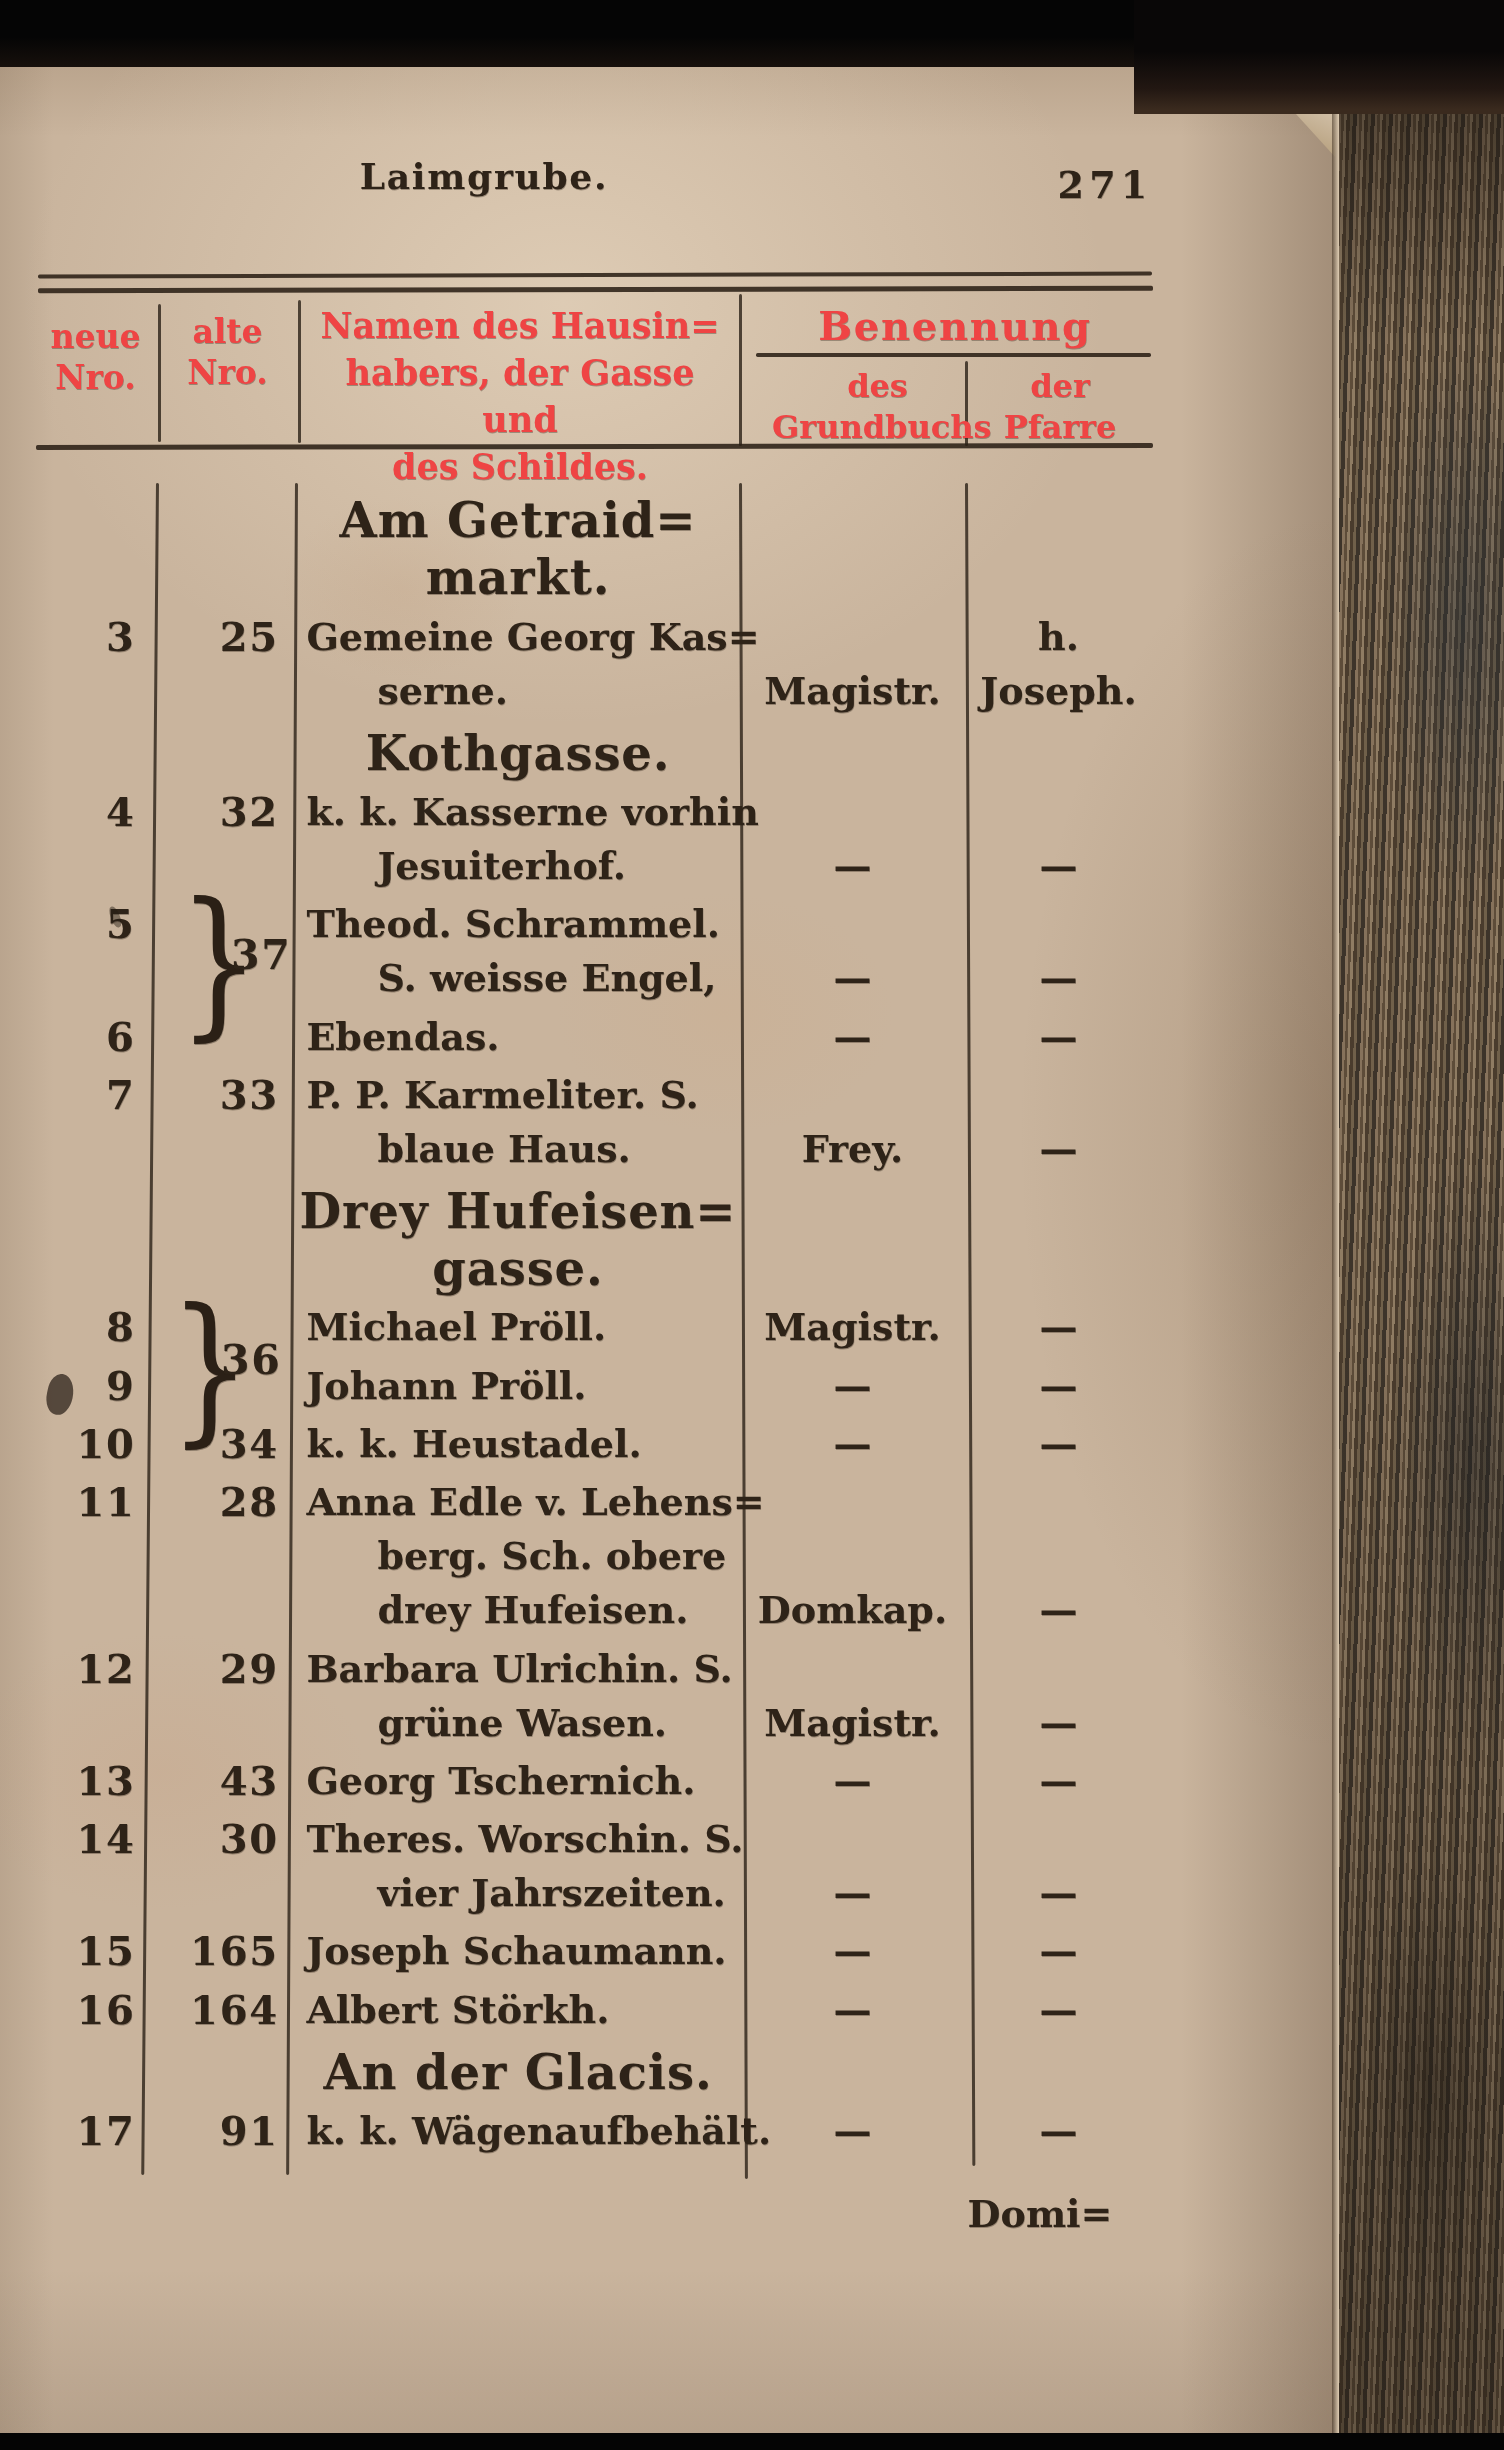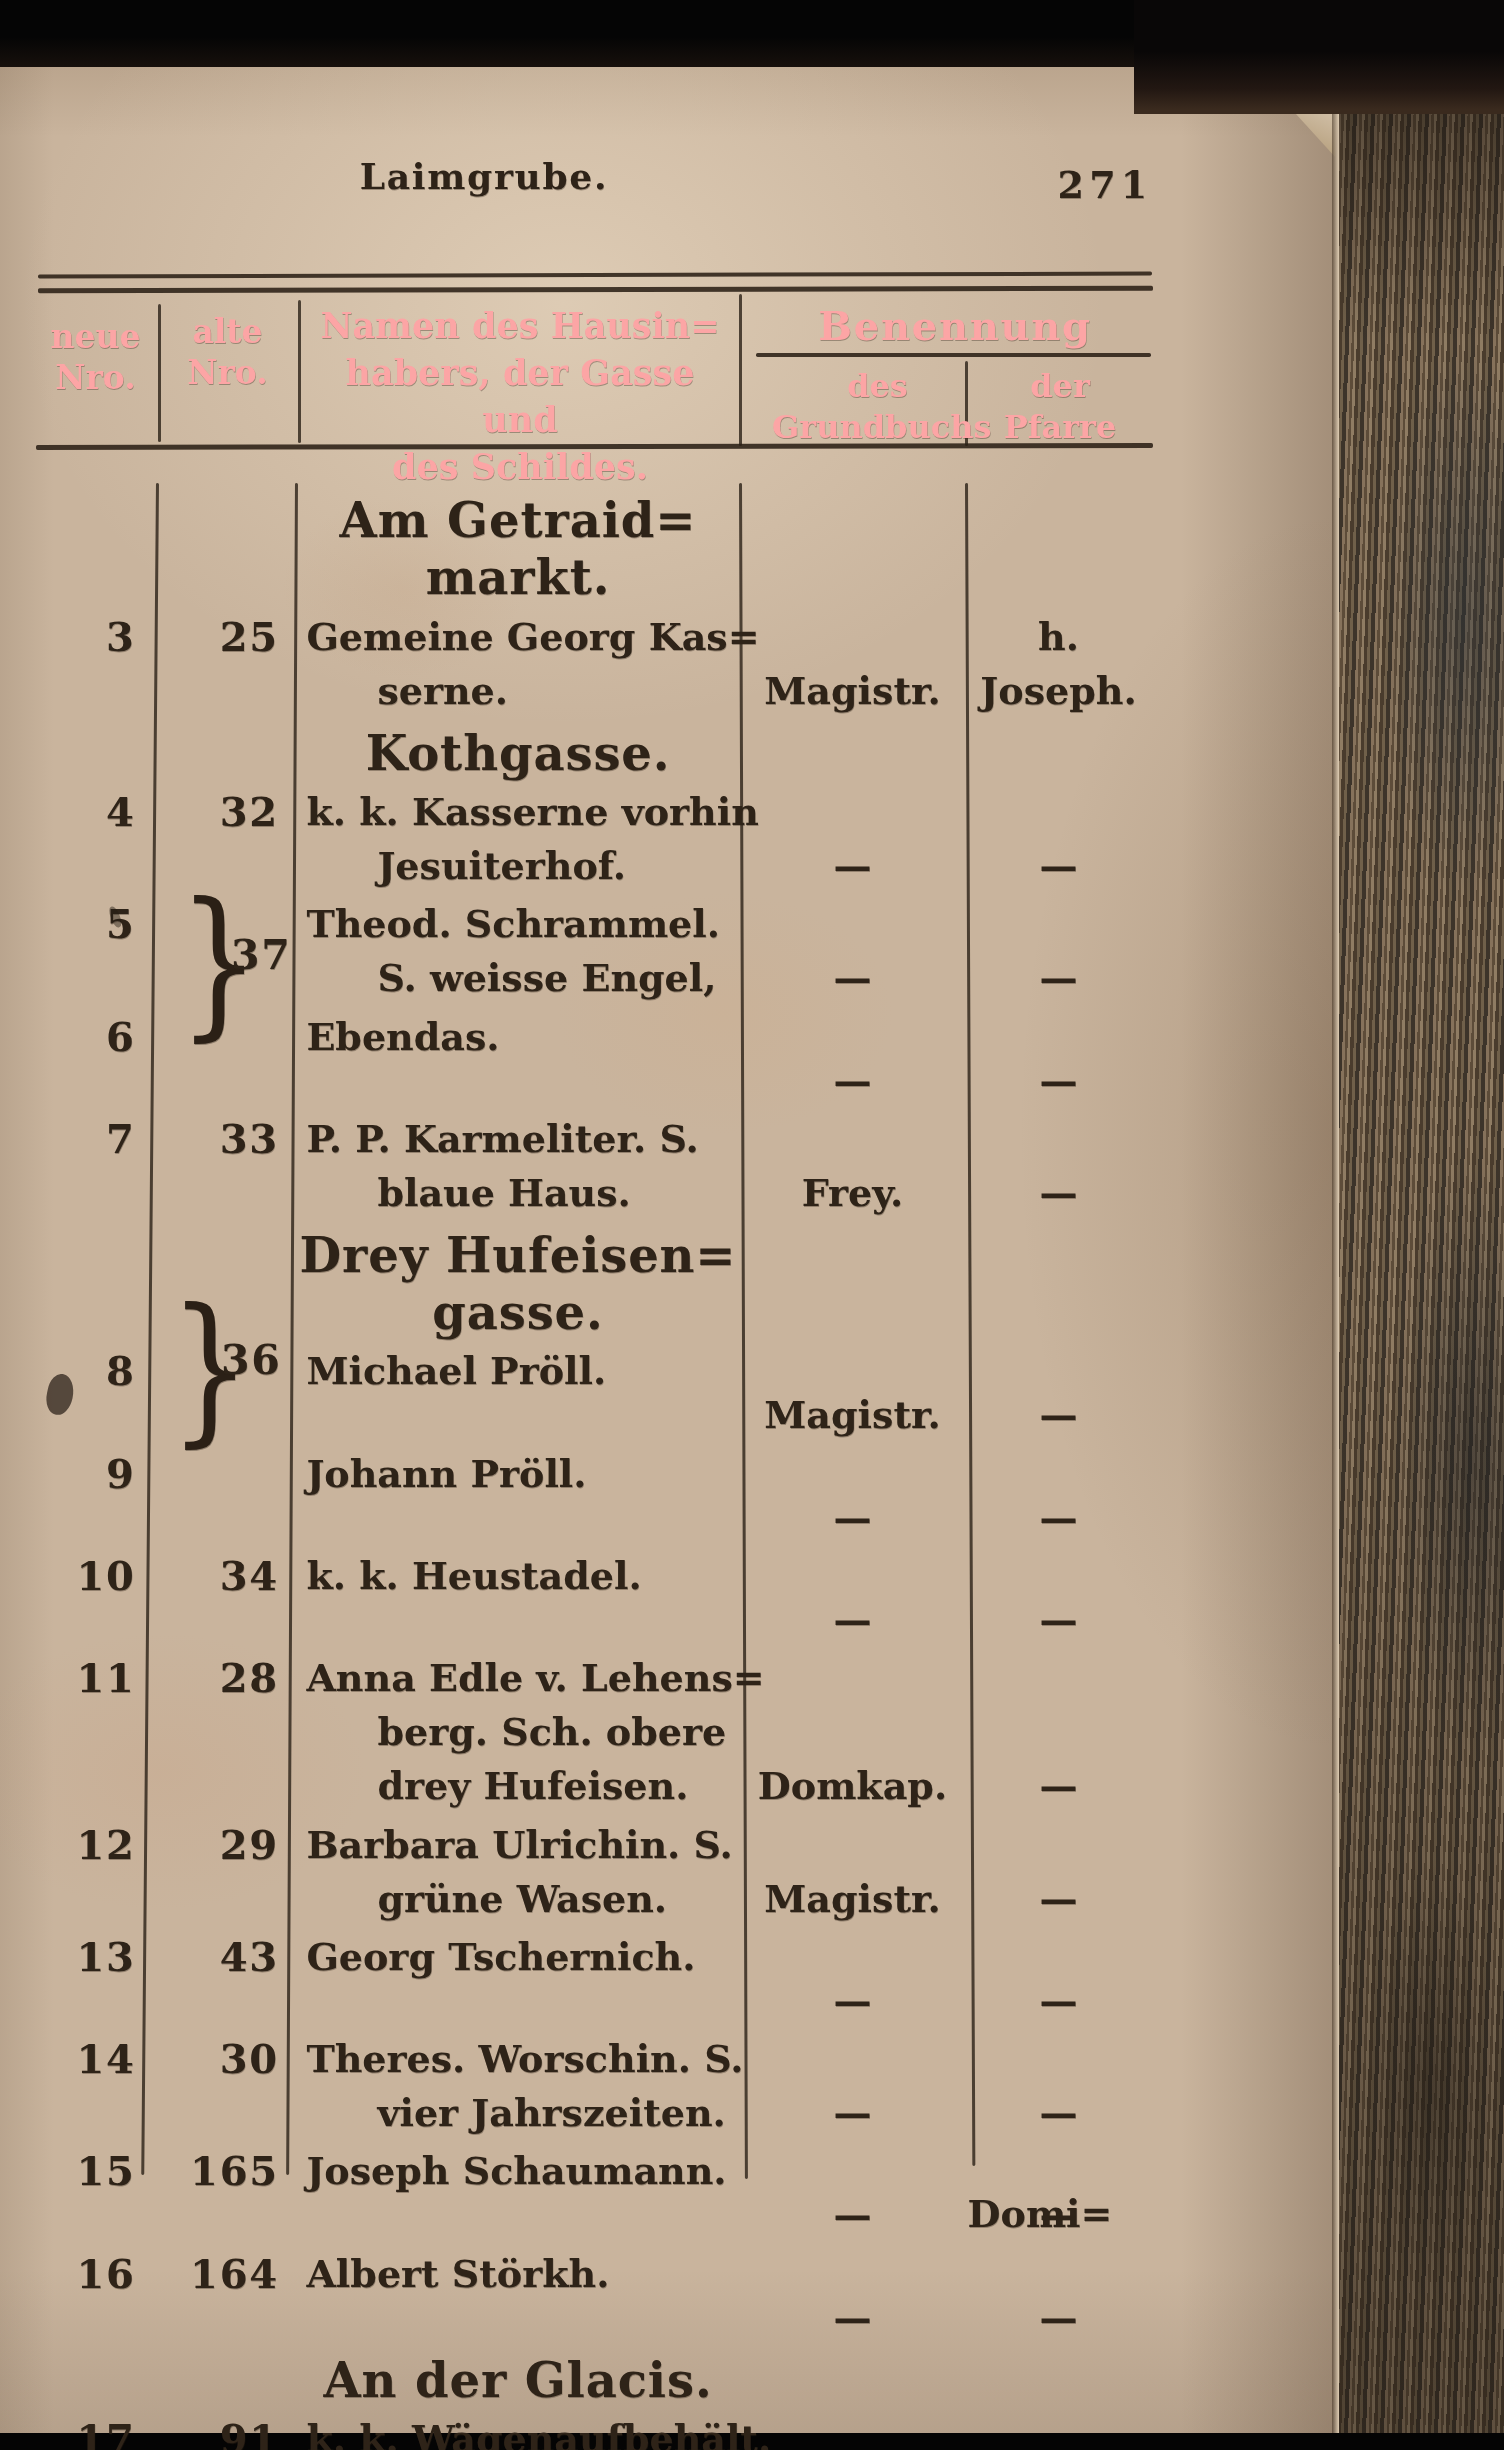--- a/index.html
+++ b/index.html
@@ -43,37 +43,37 @@
          background:linear-gradient(90deg, rgba(55,40,26,0.55), #d9c7ae 55%, rgba(50,38,24,0.45));}
   
   .ink{position:absolute;color:#2e2318;text-shadow:0.5px 0.7px 0.6px rgba(46,35,24,0.35);}
   .rule{position:absolute;background:#2b2016;opacity:.88;border-radius:1.7px;}
   .vrule{position:absolute;width:2.6px;background:#2b2016;opacity:.8;border-radius:1.7px;}
   .running-head{left:337px;top:155px;width:294px;text-align:center;font-size:36px;
                 font-weight:700;letter-spacing:1.7px;}
   .page-number{left:1036px;top:162px;width:138px;text-align:center;font-size:38px;
                font-weight:700;letter-spacing:5.2px;}
   
-  .hl{position:absolute;text-align:center;font-weight:700;color:#fca5a5;
+  .hl{position:absolute;text-align:center;font-weight:700;color:#ef4444;
       text-shadow:0.5px 0.7px 0.6px rgba(46,35,24,0.35);}
   .h-new{left:35px;top:316px;width:121px;font-size:33px;line-height:41px;}
   .h-old{left:162px;top:311px;width:131px;font-size:33px;line-height:41px;}
   .h-names{left:304px;top:302px;width:432px;font-size:35px;line-height:47px;}
   .h-ben{left:758px;top:302px;width:394px;font-size:40px;letter-spacing:1.7px;}
   .h-gb{left:751px;top:366px;width:211px;font-size:32px;line-height:41px;margin-left:21px;}
   .h-pf{left:970px;top:366px;width:180px;font-size:32px;line-height:41px;}
   
   .tbody{position:absolute;left:39px;top:485px;width:1114px;}
   .row{display:flex;margin-bottom:4.3px;align-items:stretch;}
   .c{box-sizing:border-box;font-weight:700;font-size:38px;line-height:54px;
      text-shadow:0.5px 0.7px 0.6px rgba(46,35,24,0.35);}
   .neue{width:119px;text-align:right;padding-right:22.4px;font-size:40px;letter-spacing:1.7px;align-self:flex-start;}
   .alte{width:138px;text-align:right;padding-right:17.3px;font-size:40px;letter-spacing:1.7px;align-self:flex-start;}
   .name{width:444px;padding-left:10.4px;}
-  .gb{width:225px;text-align:center;align-self:flex-end;margin-top:44px;}
+  .gb{width:225px;text-align:center;align-self:flex-end;}
   .pf{width:187px;text-align:center;align-self:flex-end;}
   .nl{white-space:nowrap;}
   .cont{padding-left:71px;}
   .section .name{text-align:center;font-size:48px;line-height:57px;letter-spacing:0.9px;padding-left:0;}
   .section{margin-top:7px;margin-bottom:3.5px;}
   .dash{letter-spacing:0;}
   
   .brace{position:absolute;font-size:129px;font-weight:400;color:#2b2016;
          transform:scaleY(1.25);text-shadow:0.4px 0.4px 0.4px rgba(46,35,24,0.4);}
   .brace-num{position:absolute;font-size:41px;font-weight:700;letter-spacing:1.7px;color:#2e2318;

